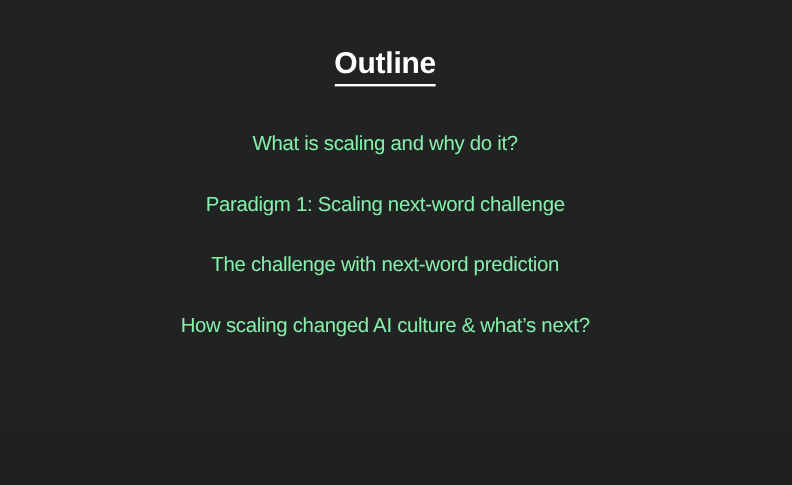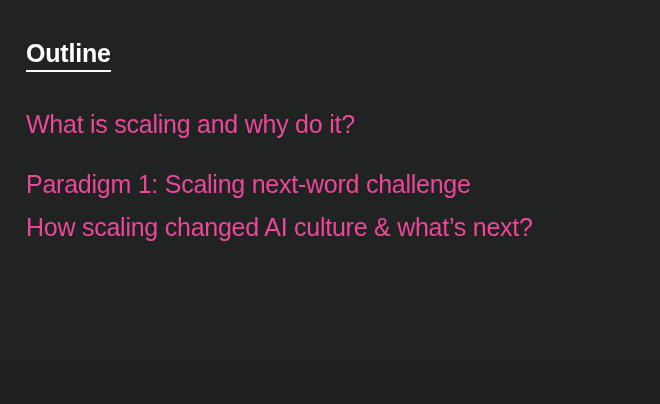--- a/index.html
+++ b/index.html
@@ -13,65 +13,69 @@
     font-family: "Liberation Sans", sans-serif;
     background: #1f2020;
   }
   .slide {
     position: relative;
     box-sizing: border-box;
     width: 660px;
     height: 360px;
     background: #212222;
     padding: 40px 44px 0 26px;
+    text-align: center;
   }
   .slide-title {
     display: inline-block;
     font-size: 25px;
     font-weight: 700;
     line-height: 1.08;
     letter-spacing: -0.2px;
     color: #ffffff;
     margin: 0;
     padding: 0 0 3px 0;
     border-bottom: 2px solid #ffffff;
   }
   .outline-list {
     list-style: none;
     margin: 0;
     padding: 0;
   }
   .outline-item {
-    font-size: 25px;
+    font-size: 17px;
     font-weight: 400;
     line-height: 1.15;
     letter-spacing: -0.25px;
-    color: #ec4899;
+    color: #86efac;
     margin: 0;
     padding: 0;
     white-space: nowrap;
   }
   .outline-item.i0 { margin-top: 38px; }
   .outline-item.i1 { margin-top: 31px; }
   .outline-item.i2 { margin-top: 31px; }
   .outline-item.i3 { margin-top: 31px; }
-  .outline-item.i4 { margin-top: 14px; }
+  .outline-item.i4 { margin-top: 31px; }
 </style>
 </head>
 <body>
 
 <div class="slide">
 
   <h1 class="slide-title">Outline</h1>
 
   <ul class="outline-list">
     <li class="outline-item i0">
       <span>What is scaling and why do it?</span>
     </li>
     <li class="outline-item i1">
       <span>Paradigm 1: Scaling next-word challenge</span>
     </li>
+    <li class="outline-item i2">
+      <span>The challenge with next-word prediction</span>
+    </li>
     <li class="outline-item i4">
       <span>How scaling changed AI culture &amp; what’s next?</span>
     </li>
   </ul>
 
 </div>
 
 </body></html>

